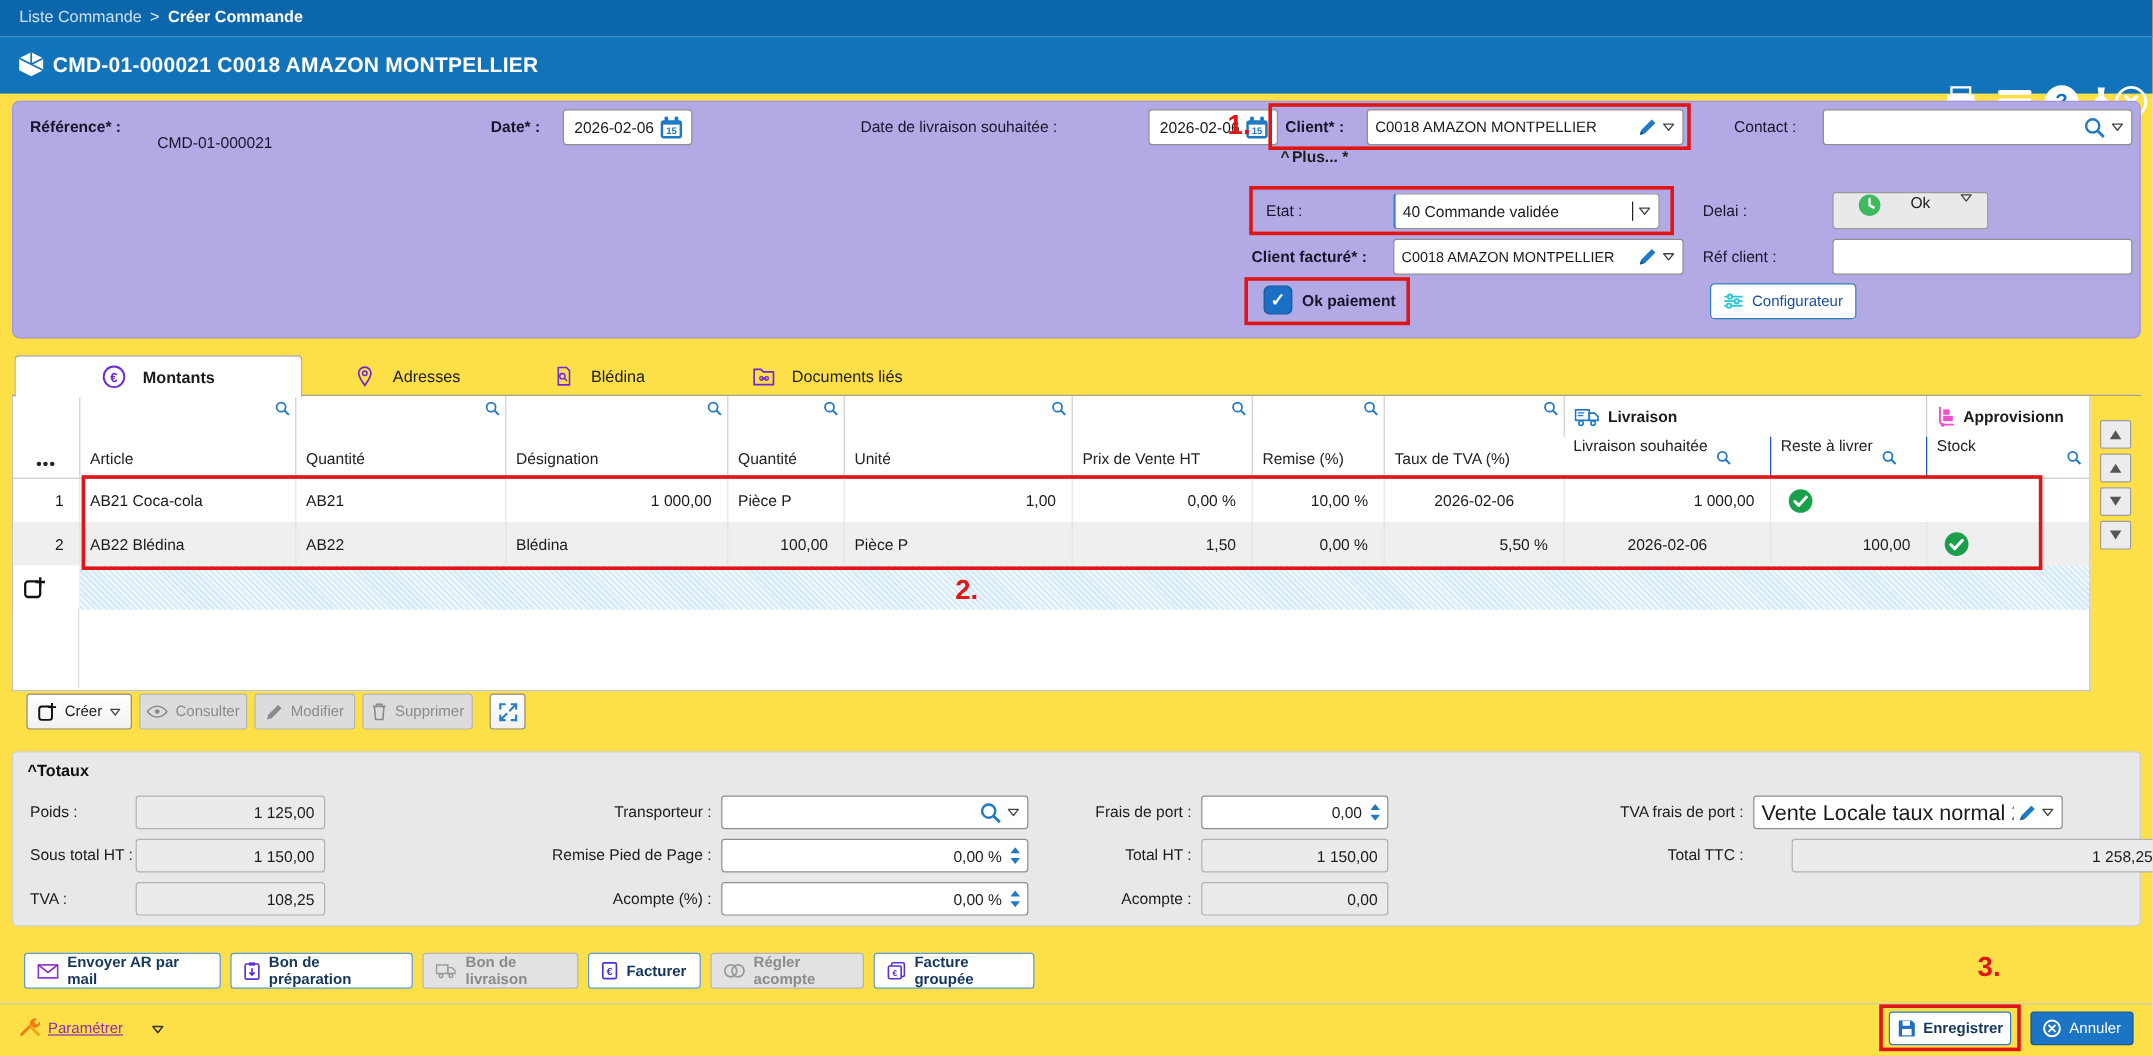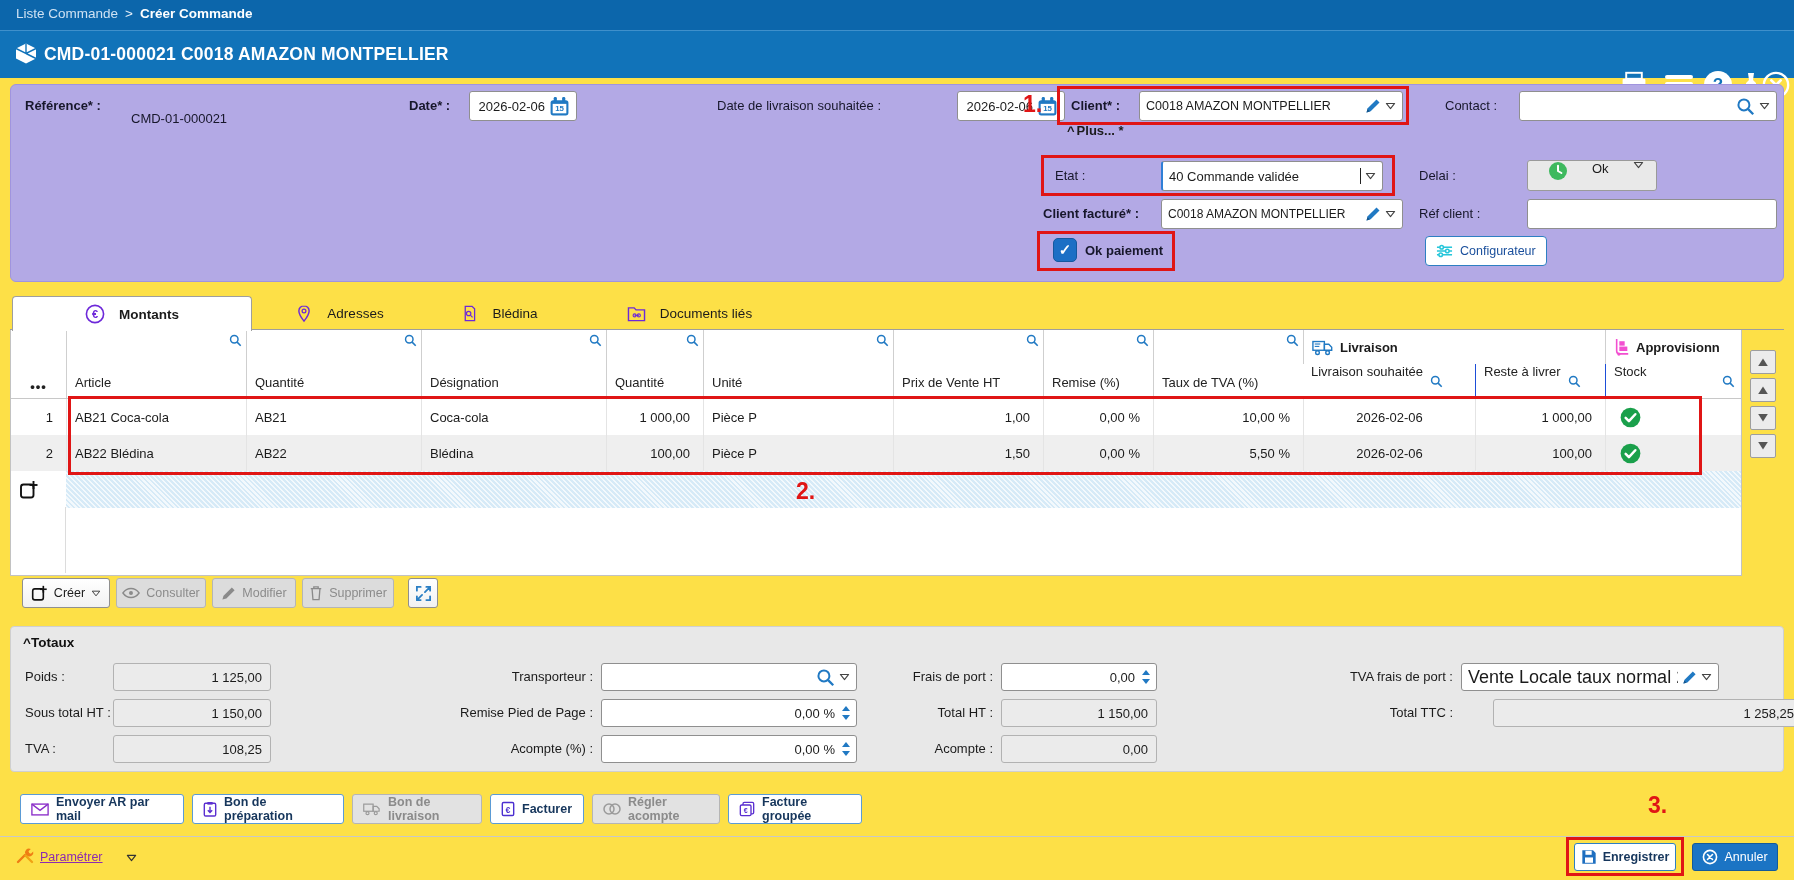--- a/index.html
+++ b/index.html
@@ -451,21 +451,20 @@
               <line x1="10" y1="10" x2="14.4" y2="14.4" stroke="#2079c3" stroke-width="2"></line>
             </svg>
           </span>
       </div>
     </div>
 
     <div class="grow">
       <div class="gc r">1</div>
       <div class="gc">AB21 Coca-cola</div>
       <div class="gc">AB21</div>
-      <div class="gc">Coca-cola</div>
       <div class="gc r">1 000,00</div>
       <div class="gc">Pièce P</div>
       <div class="gc r">1,00</div>
       <div class="gc r">0,00 %</div>
       <div class="gc r">10,00 %</div>
       <div class="gc c">2026-02-06</div>
       <div class="gc r">1 000,00</div>
       <div class="gc" style="padding-left:14px">
         <span class="ico">
           <svg width="21" height="21" viewBox="0 0 20 20">

